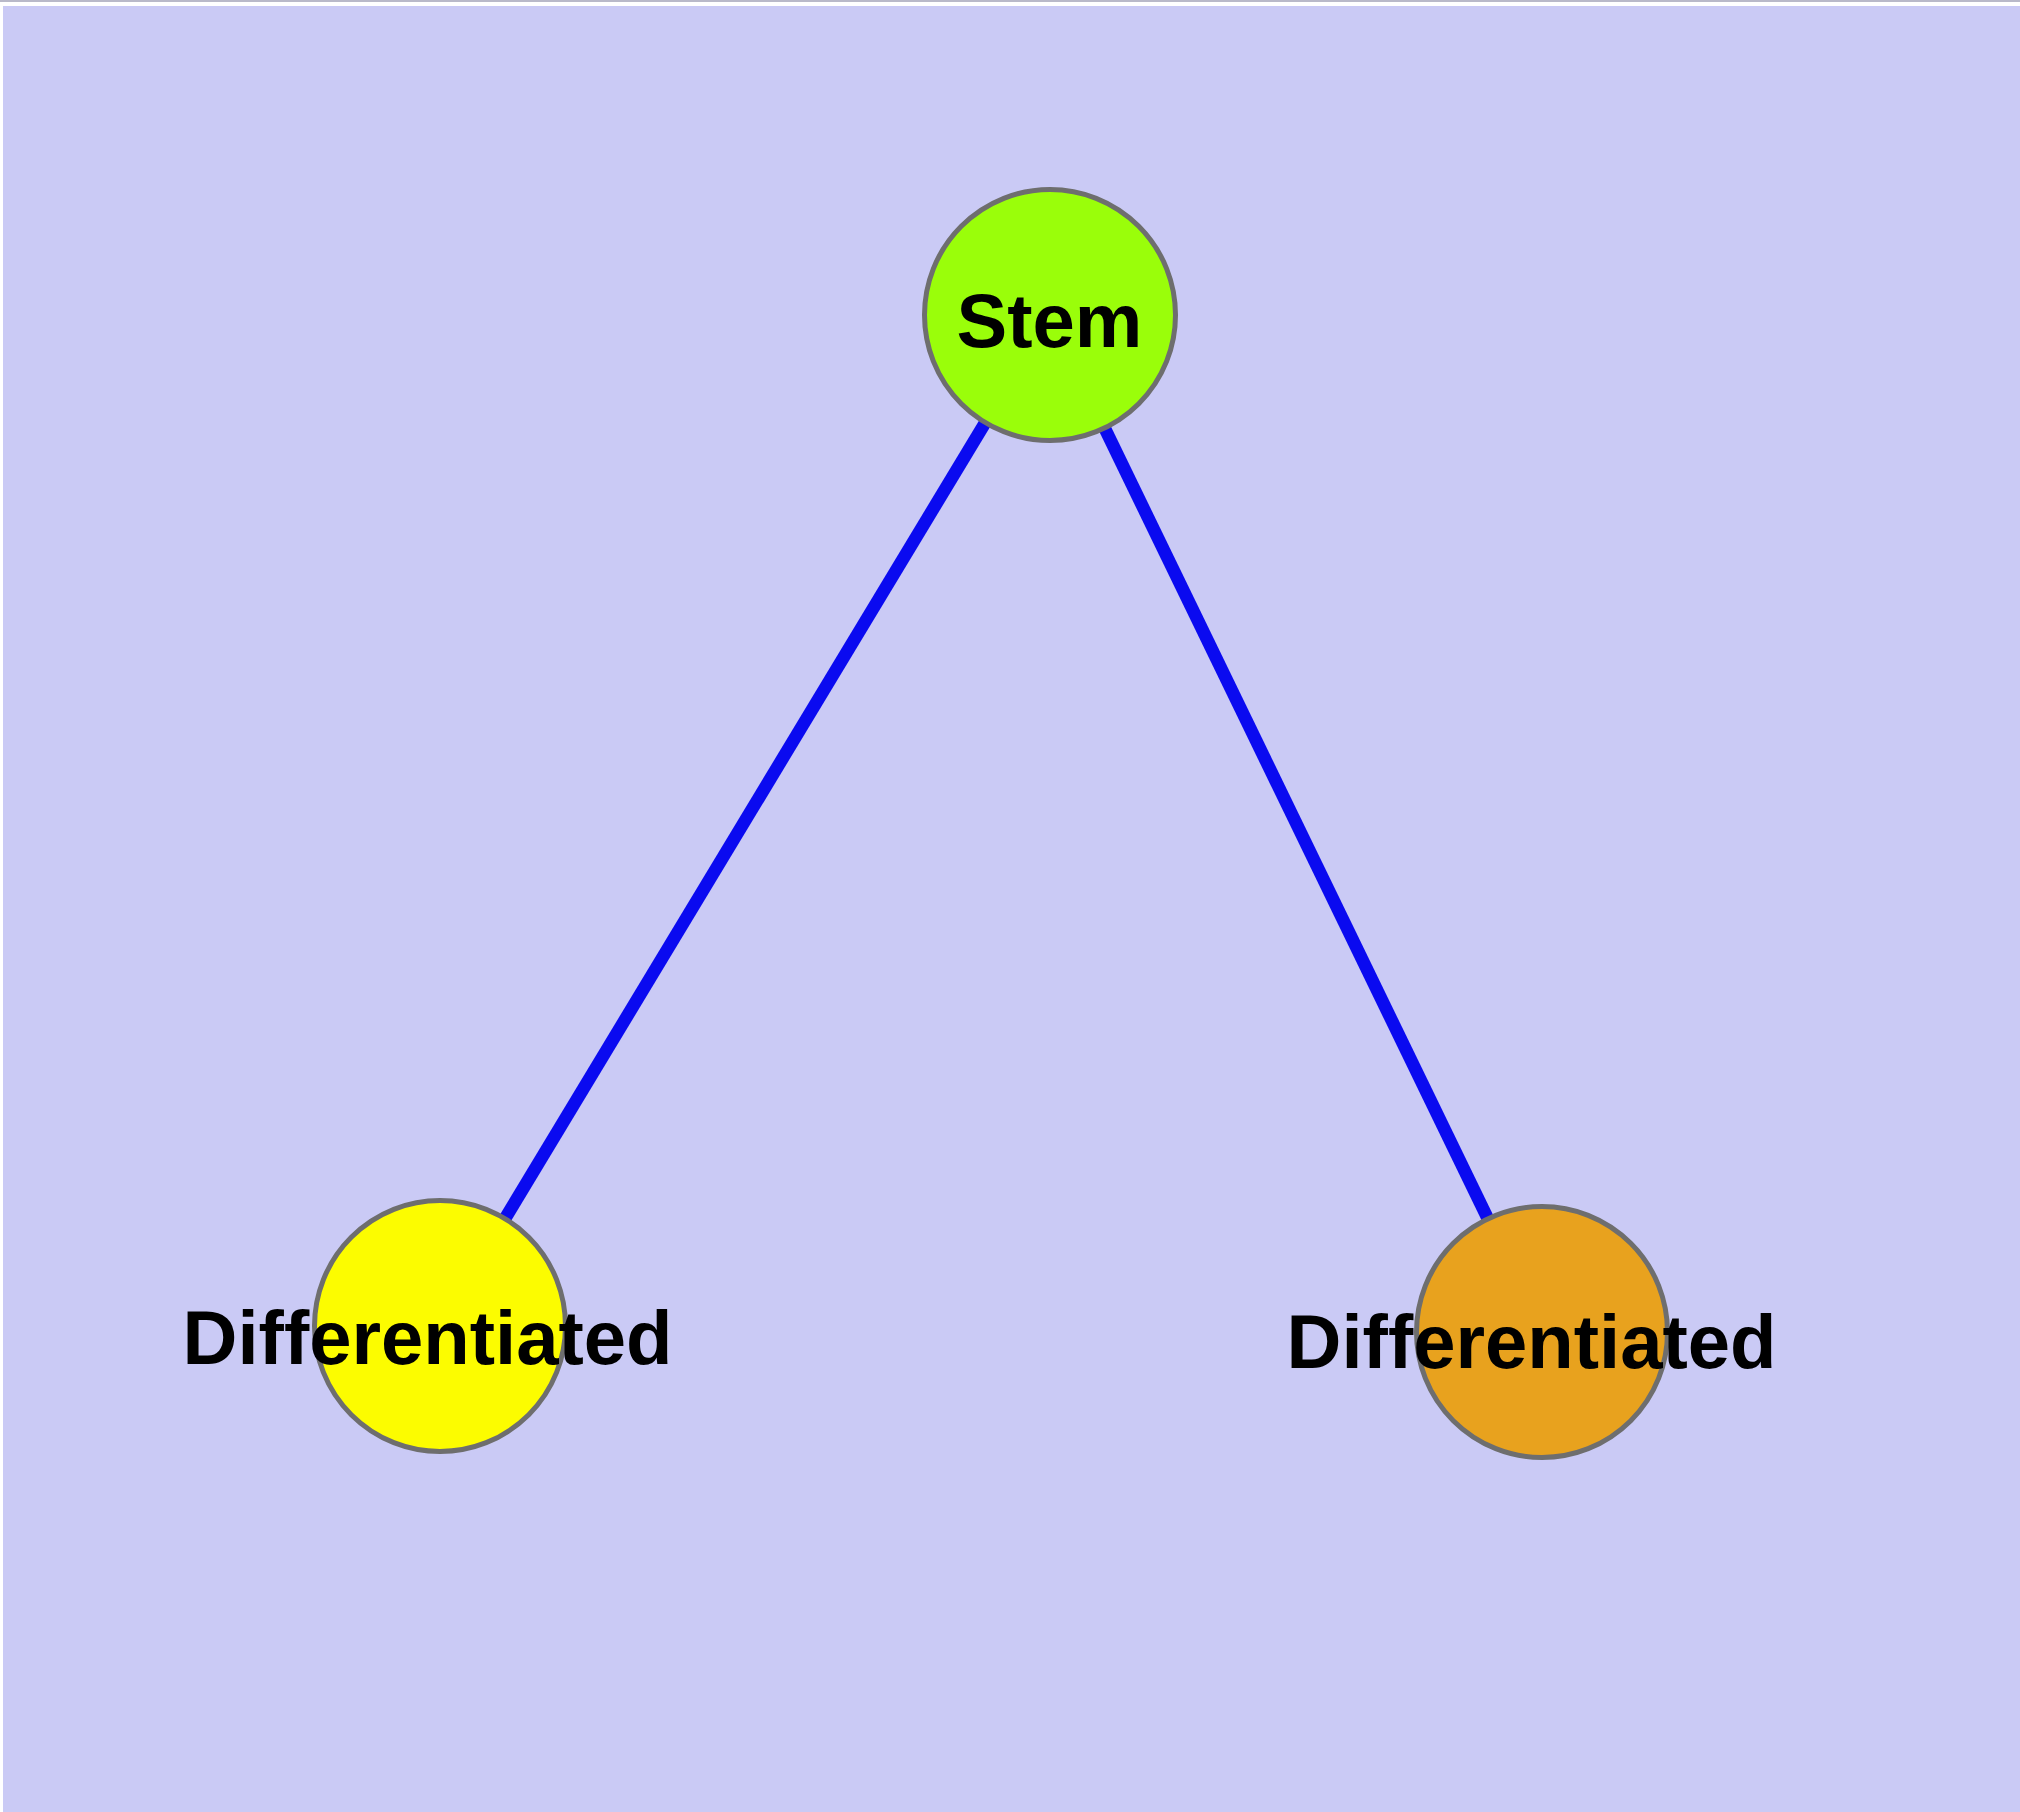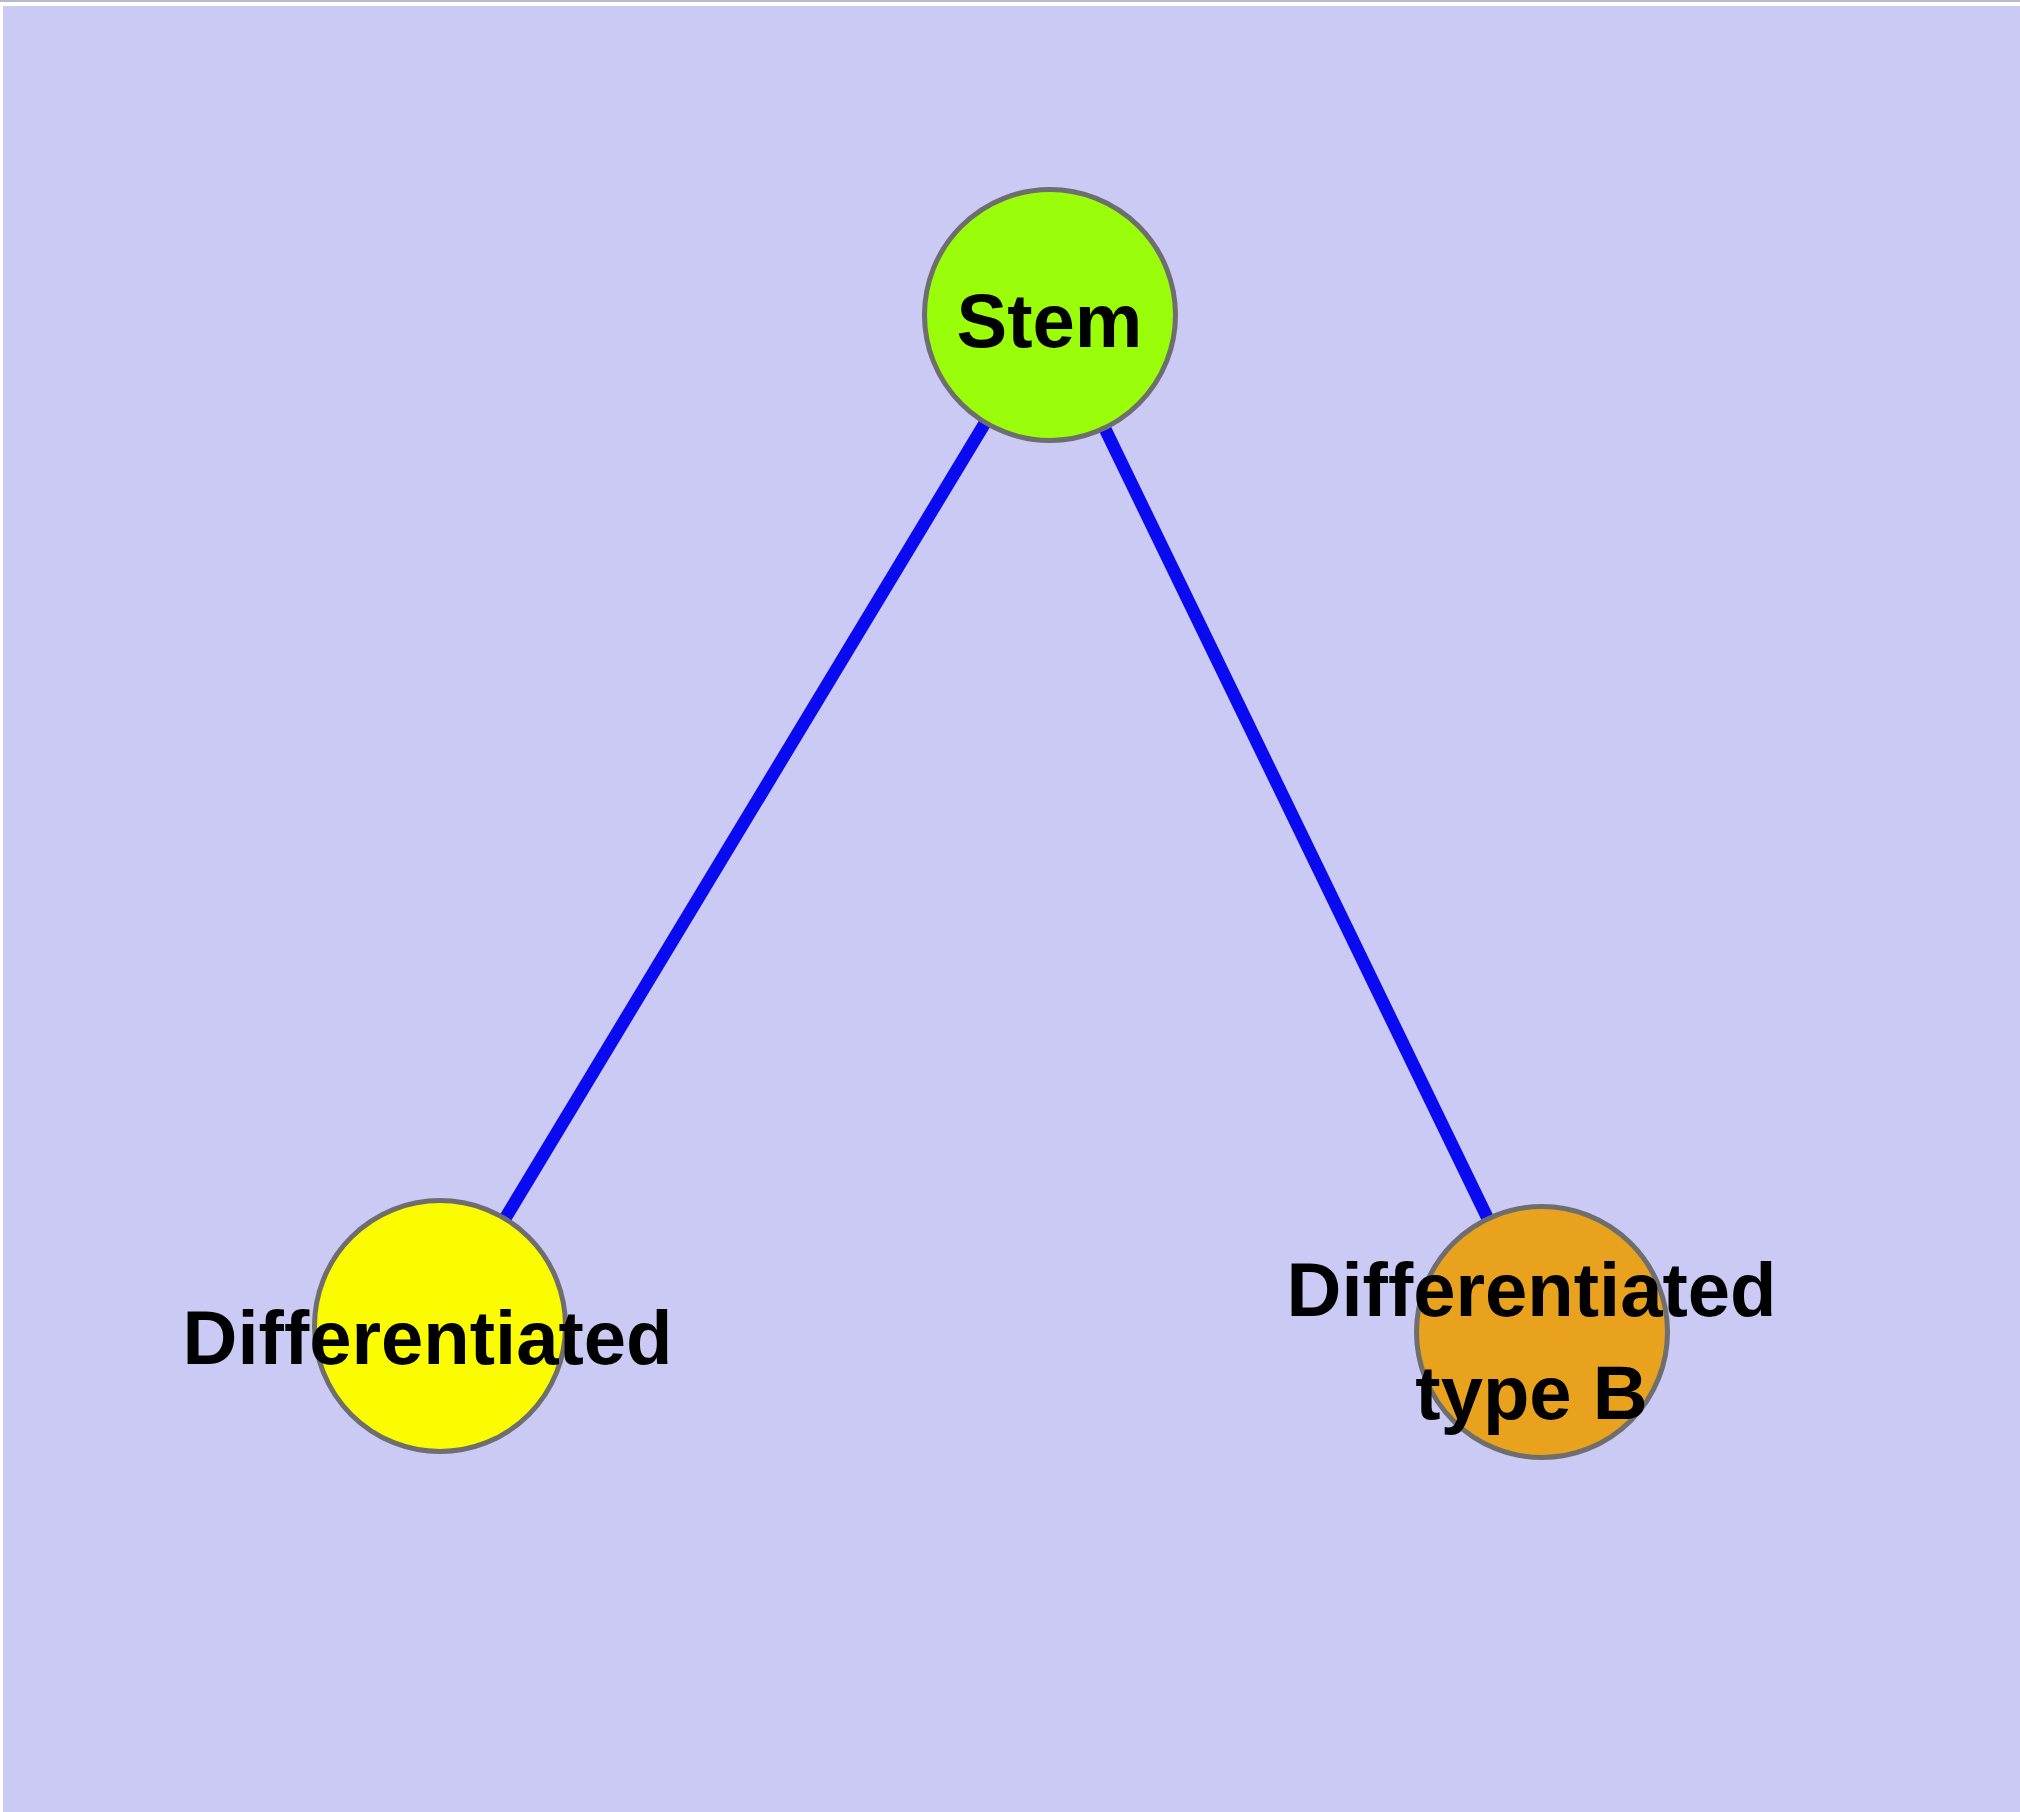--- a/index.html
+++ b/index.html
@@ -83,18 +83,17 @@
     <div class="node-label" style="left: 1047px; top: 314px; color: rgb(0, 0, 0);">
       <div>Stem</div>
     </div>
 
     <div class="node-label" style="left: 425px; top: 1331px; color: rgb(0, 0, 0);">
       <div>Differentiated</div>
     </div>
 
     <div class="node-label" style="left: 1529px; top: 1335px; color: rgb(0, 0, 0);">
       <div>Differentiated</div>
-      <div>type B</div>
     </div>
 
   </div>
 </div>
 
 
 </body></html>

